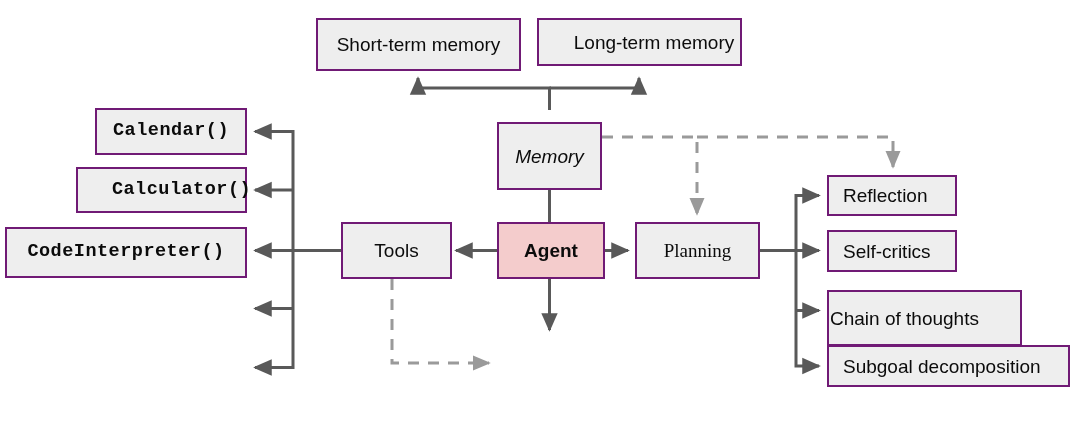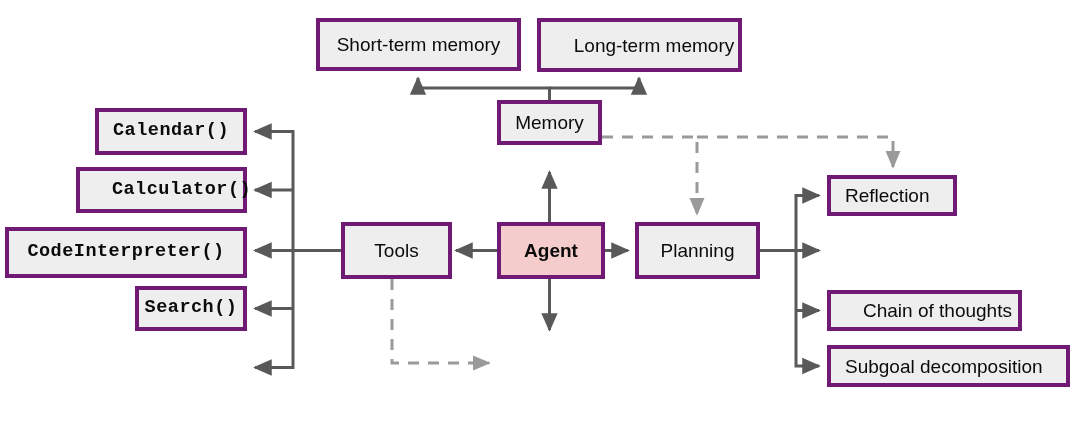--- a/index.html
+++ b/index.html
@@ -23,21 +23,21 @@
     position: absolute;
     top: 0;
     left: 0;
     width: 1080px;
     height: 428px;
   }
   .node {
     position: absolute;
     box-sizing: border-box;
     background: #eeeeee;
-    border: 4px solid #701a75;
+    border: 2px solid #701a75;
     display: flex;
     align-items: center;
     justify-content: center;
     color: #0b0b0b;
     font-size: 19px;
     font-family: "Liberation Sans", sans-serif;
     line-height: 1;
     z-index: 2;
   }
   .node.mono {
@@ -96,40 +96,40 @@
       <path d="M 602 137 L 697 137 L 697 214" marker-end="url(#arrow-dashed)"></path>
 
       <path d="M 697 137 L 893 137 L 893 167" marker-end="url(#arrow-dashed)"></path>
 
       <path d="M 392 279 L 392 363 L 489 363" marker-end="url(#arrow-dashed)"></path>
     </g>
   </svg>
 
   <div class="node" style="left:316px; top:18px; width:205px; height:53px;">Short-term memory</div>
 
-  <div class="node" style="left:537px; top:18px; width:205px; height:54px;padding-left:29px;">Long-term memory</div>
+  <div class="node" style="left:537px; top:18px; width:205px; height:48px;padding-left:29px;">Long-term memory</div>
 
-  <div class="node" style="left:497px; top:100px; width:105px; height:45px;">Memory</div>
+  <div class="node" style="left:497px; top:122px; width:105px; height:68px;font-style:italic;">Memory</div>
 
   <div class="node" style="left:341px; top:222px; width:111px; height:57px;">Tools</div>
 
   <div class="node accent" style="left:497px; top:222px; width:108px; height:57px;">Agent</div>
 
-  <div class="node" style="left:635px; top:222px; width:125px; height:57px;">Planning</div>
+  <div class="node" style="left:635px; top:222px; width:125px; height:57px;font-family:Liberation Serif, serif;">Planning</div>
 
 
   <div class="node mono" style="left:95px; top:108px; width:152px; height:47px;">Calendar()</div>
 
   <div class="node mono" style="left:76px; top:167px; width:171px; height:46px;padding-left:40px;">Calculator()</div>
 
   <div class="node mono" style="left:5px; top:227px; width:242px; height:51px;">CodeInterpreter()</div>
 
-  <div class="node mono" style="left:135px; top:286px; width:112px; height:45px;">Search()</div>
 
 
   <div class="node" style="left:827px; top:175px; width:130px; height:41px; justify-content:flex-start; padding-left:14px;text-align:center;">Reflection</div>
 
+  <div class="node" style="left:827px; top:230px; width:130px; height:42px; justify-content:flex-start; padding-left:14px;">Self-critics</div>
 
-  <div class="node" style="left:827px; top:290px; width:195px; height:41px; justify-content:flex-start; padding-left:32px;">Chain of thoughts</div>
+  <div class="node" style="left:827px; top:290px; width:195px; height:56px; justify-content:flex-start; padding-left:1px;">Chain of thoughts</div>
 
   <div class="node" style="left:827px; top:345px; width:243px; height:42px; justify-content:flex-start; padding-left:14px;text-align:center;">Subgoal decomposition</div>
 
 </div>
 
 </body></html>

